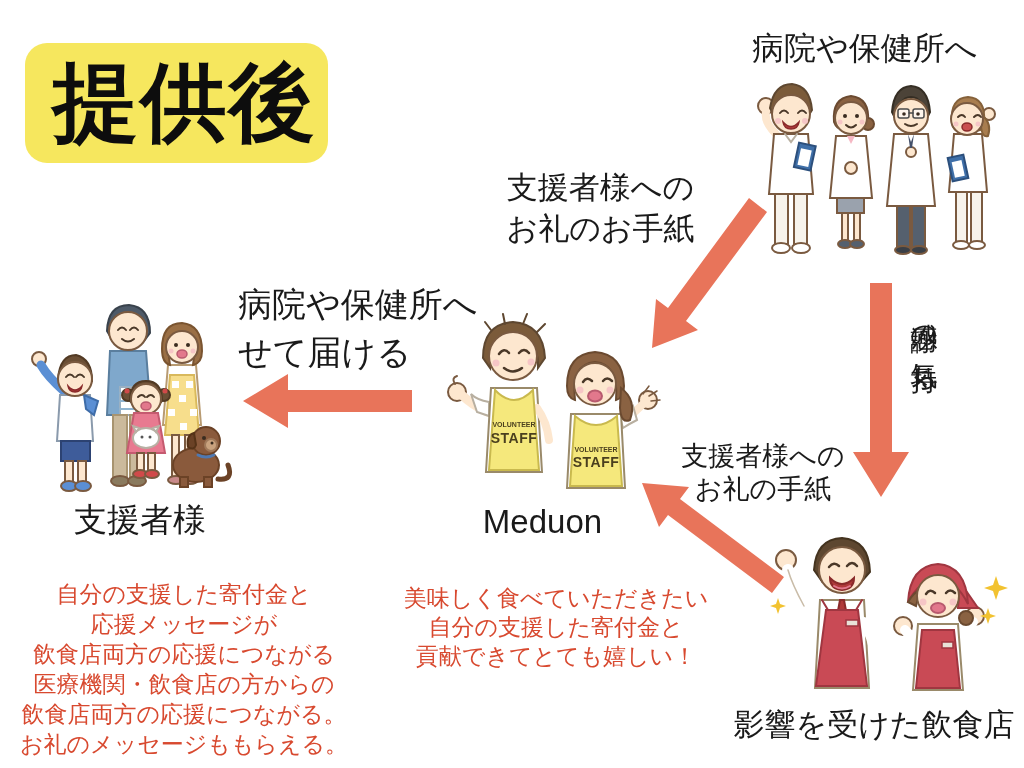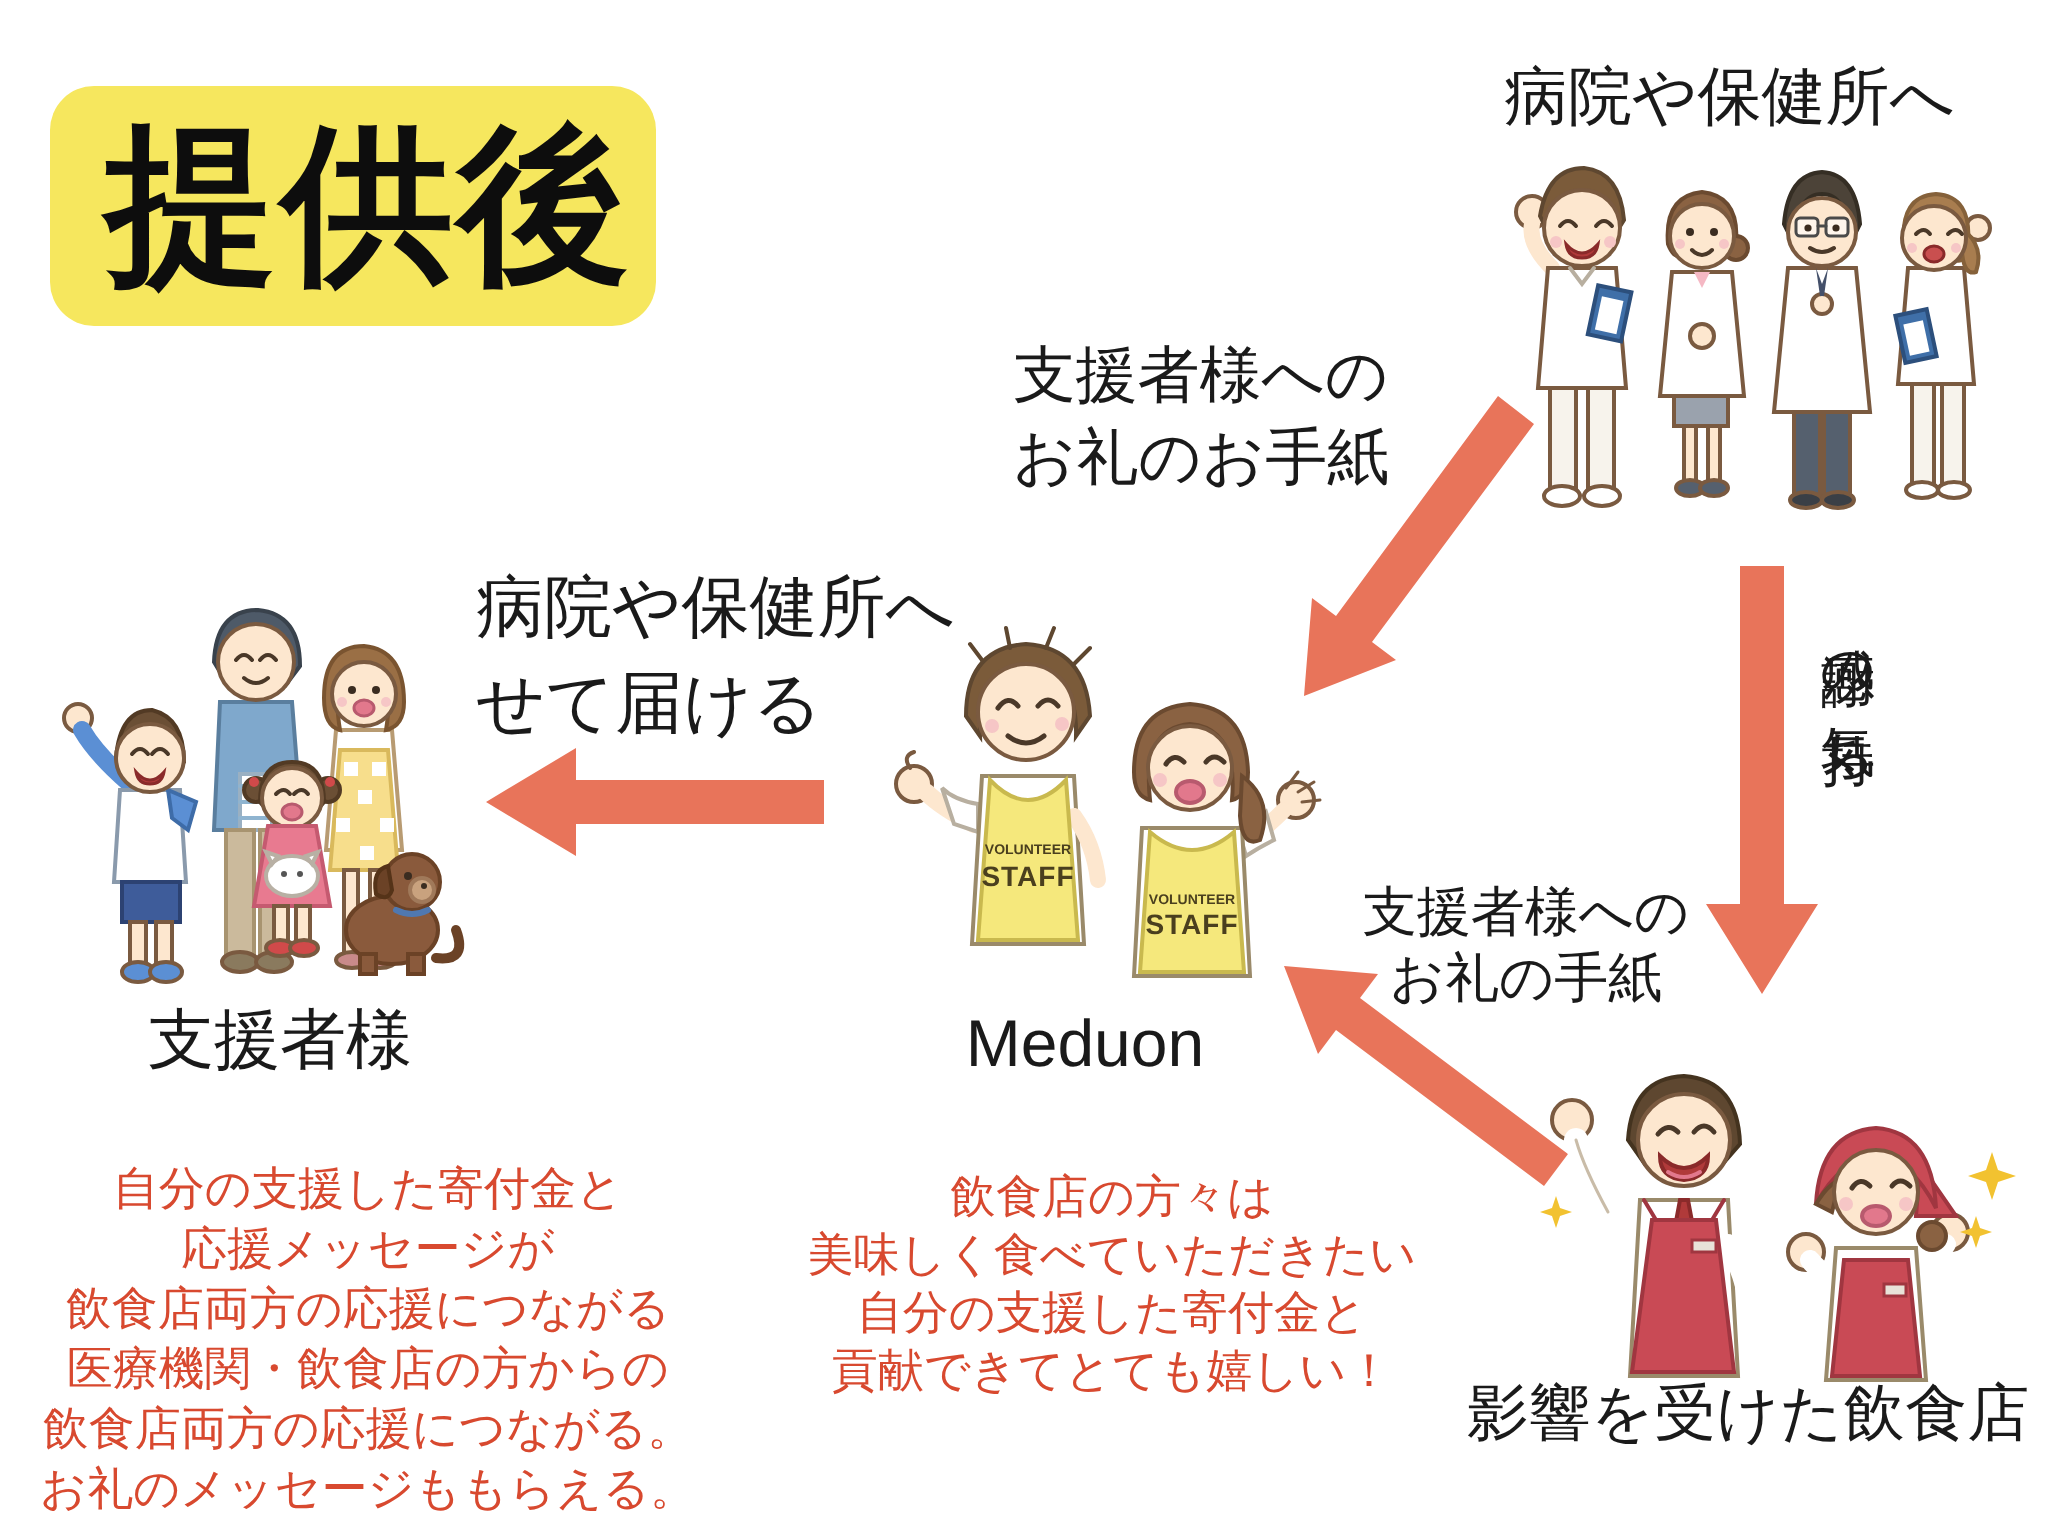--- a/index.html
+++ b/index.html
@@ -13,21 +13,21 @@
 
   .label { color:#1a1a1a; }
   .hospital-label   { left:752px; top:27px;  width:264px; text-align:left; font-size:32px; }
   .letter-top       { left:478px; top:167px; width:245px; text-align:center; font-size:31px; line-height:41px; }
   .report-note      { left:238px; top:280px; font-size:34px; line-height:48px; text-align:left; }
   .supporters-label { left:55px;  top:498px; width:170px;  text-align:center; font-size:33px; }
   .meduon-label     { left:455px; top:503px; width:175px;  text-align:center; font-size:33px; }
   .gratitude-label  { left:906px; top:302px; font-size:27px; letter-spacing:3px;
                       writing-mode:vertical-rl; text-orientation:upright; height:185px; }
   .right-note       { left:668px; top:440px; width:190px; text-align:center; font-size:27px; line-height:33px; }
-  .restaurant-label { left:730px; top:686px; width:288px; text-align:center; font-size:31px; }
+  .restaurant-label { left:730px; top:704px; width:288px; text-align:center; font-size:31px; }
 
   .para { color:#D8492F; text-align:center; }
   .left-para   { left:8px;   top:579px; width:352px; font-size:23px; line-height:30px; }
   .center-para { left:385px; top:584px; width:342px; font-size:23px; line-height:29px; }
 
   svg { display:block; }
   .arrow-layer { left:0; top:0; pointer-events:none; }
   .illu { overflow:visible; }
   .vest-sm { font-size:7px;  font-weight:bold; fill:#4A3F1E; text-anchor:middle; }
   .vest-lg { font-size:14px; font-weight:bold; fill:#4A3F1E; text-anchor:middle; letter-spacing:0.5px; }
@@ -72,21 +72,20 @@
 <div class="abs para left-para">
   <div>自分の支援した寄付金と</div>
   <div>応援メッセージが</div>
   <div>飲食店両方の応援につながる</div>
   <div>医療機関・飲食店の方からの</div>
   <div>飲食店両方の応援につながる。</div>
   <div>お礼のメッセージももらえる。</div>
 </div>
 
 <div class="abs para center-para">
-  <div>飲食店の方々は</div>
   <div>美味しく食べていただきたい</div>
   <div>自分の支援した寄付金と</div>
   <div>貢献できてとても嬉しい！</div>
 </div>
 
 <svg class="abs illu" style="left:752px; top:72px;" width="248" height="196" viewBox="0 0 248 196">
   <g stroke="#7A5A40" stroke-width="2" fill="none" stroke-linecap="round">
 
     <circle cx="14" cy="34" r="8" fill="#FDE7CF"></circle>
     <path d="M24,62 Q12,50 14,40" stroke="#FDE7CF" stroke-width="8"></path>

